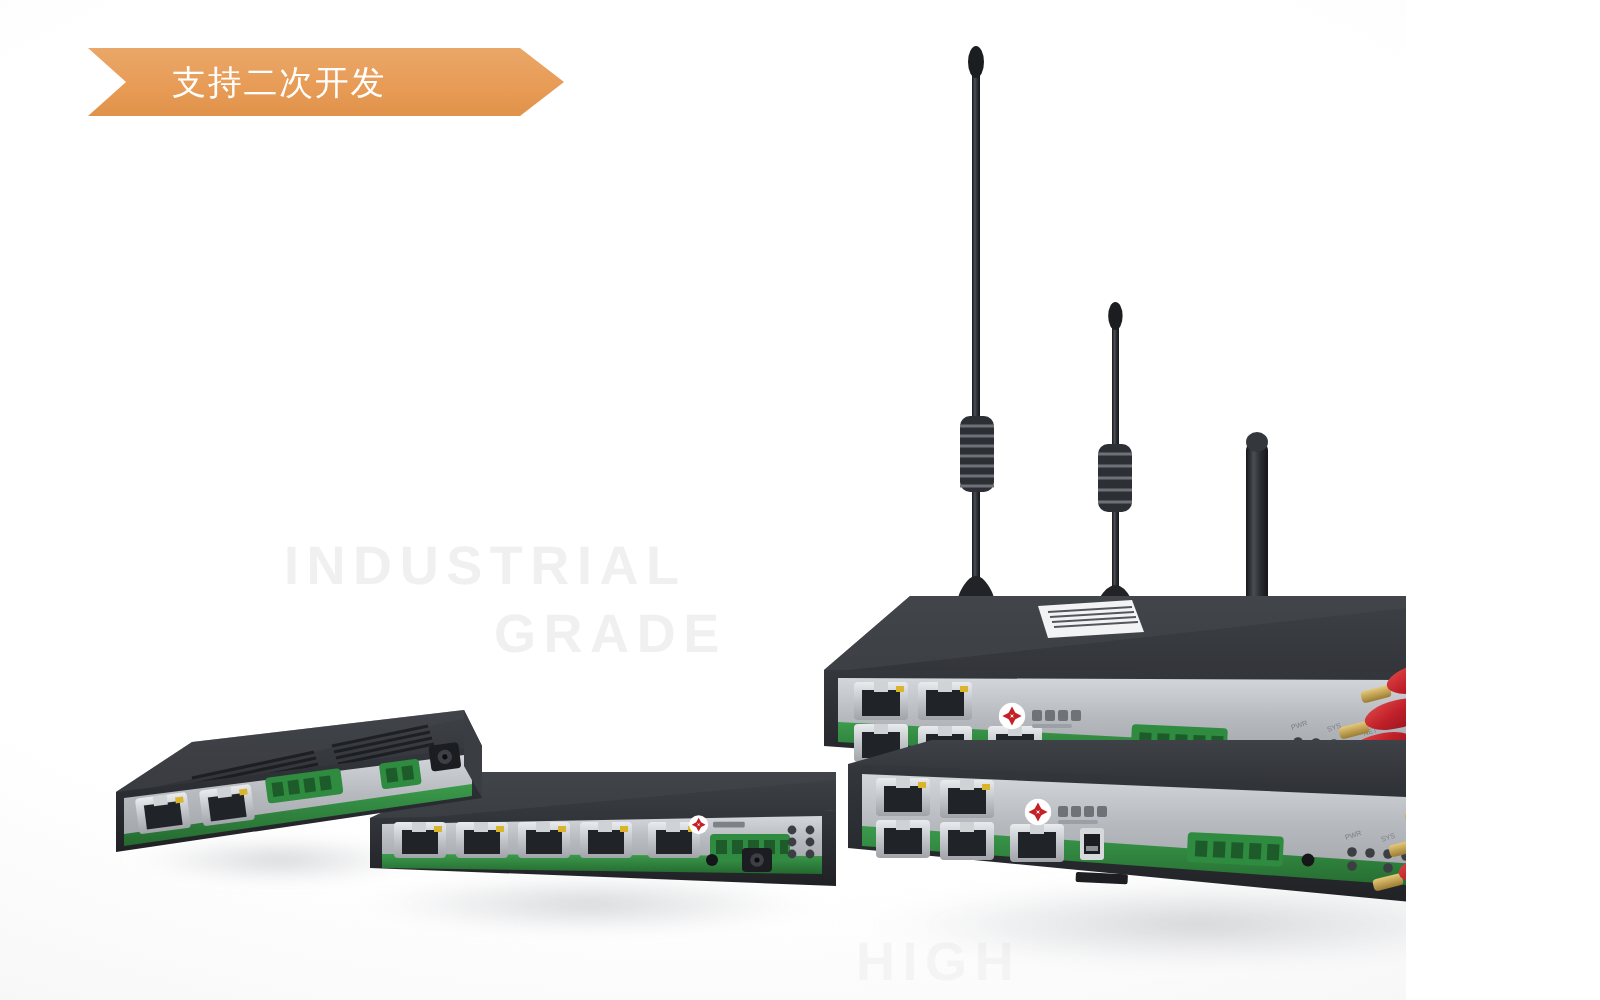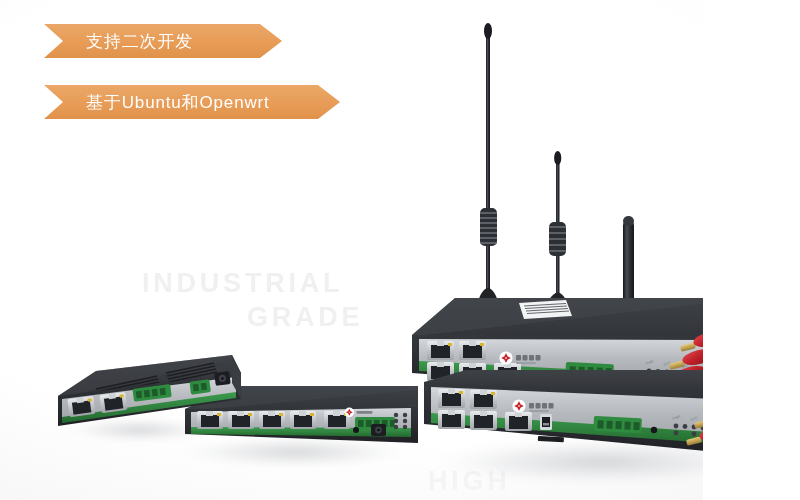--- a/index.html
+++ b/index.html
@@ -538,19 +538,15 @@
       <path d="M232 355 L241 373 L241 399 L232 383 Z" fill="#3a3d42"></path>
     </g>
 
   </svg>
 
   <div class="ribbon-wrap" id="banner1">
     <div class="ribbon-shape"></div>
     <div class="ribbon-label">支持二次开发</div>
   </div>
 
-  <div class="ribbon-wrap" id="banner2">
-    <div class="ribbon-shape"></div>
-    <div class="ribbon-label">基于Ubuntu和Openwrt</div>
-  </div>
 
 
 </div>
 
 </body></html>

